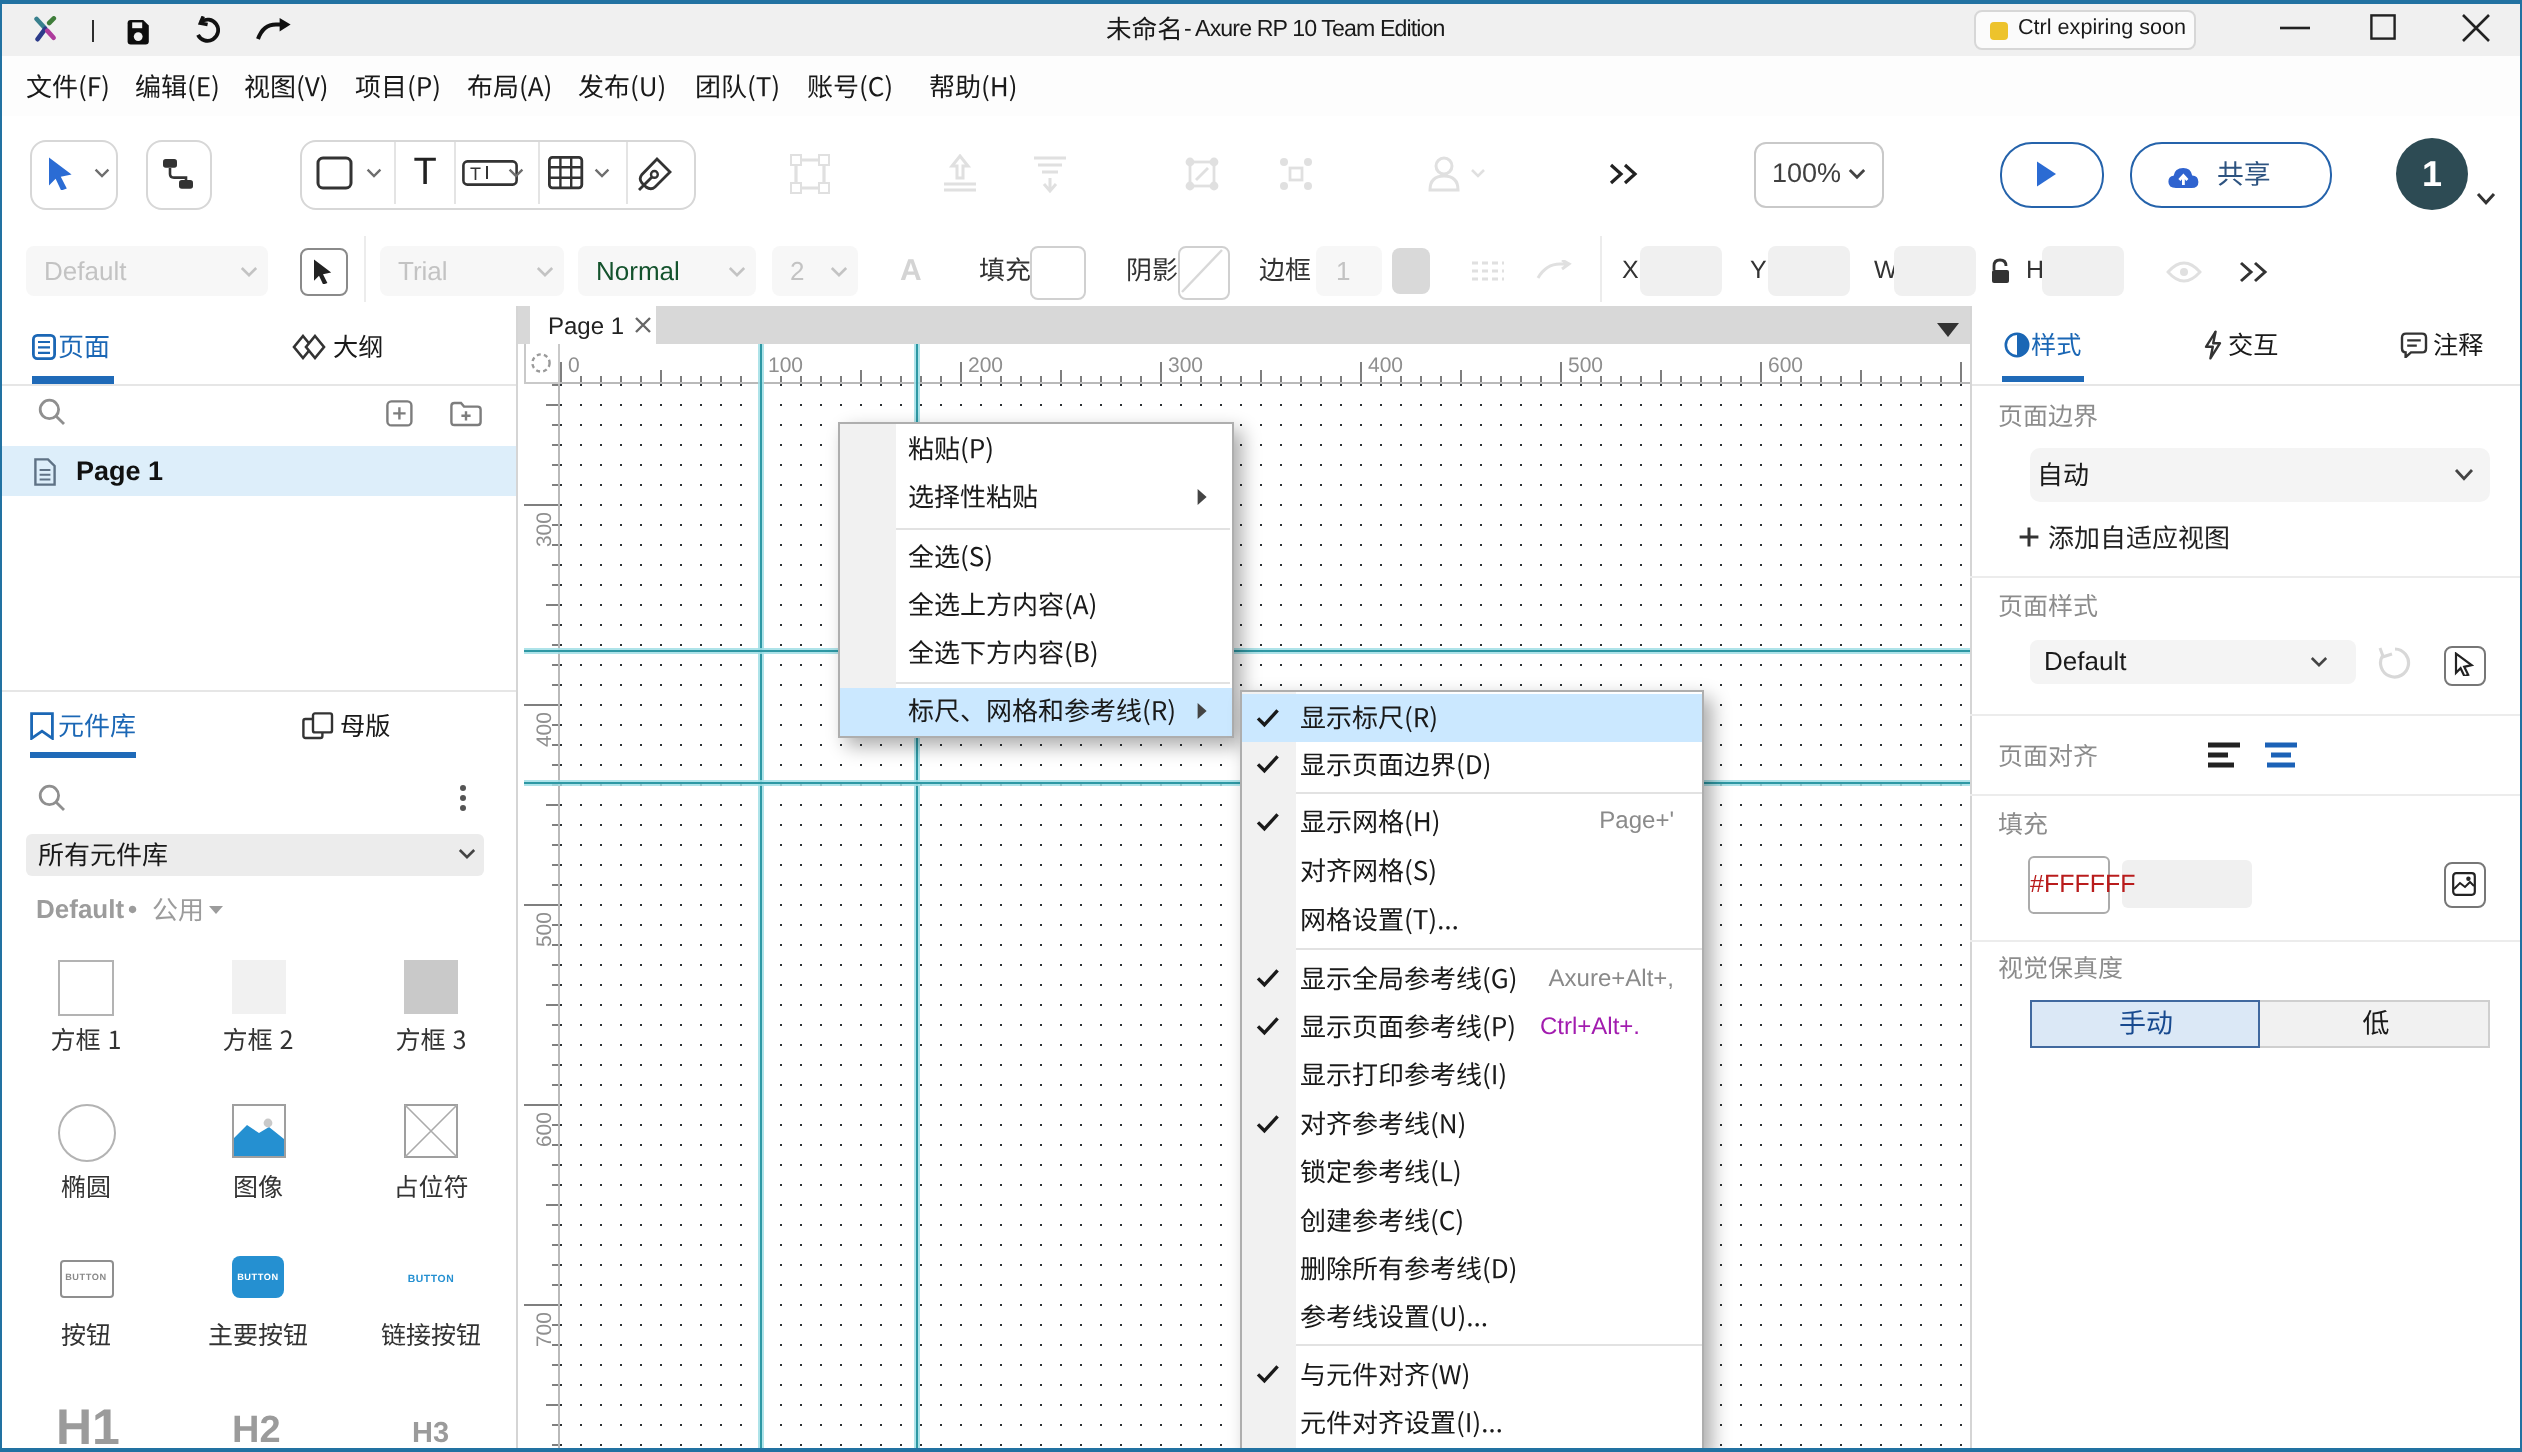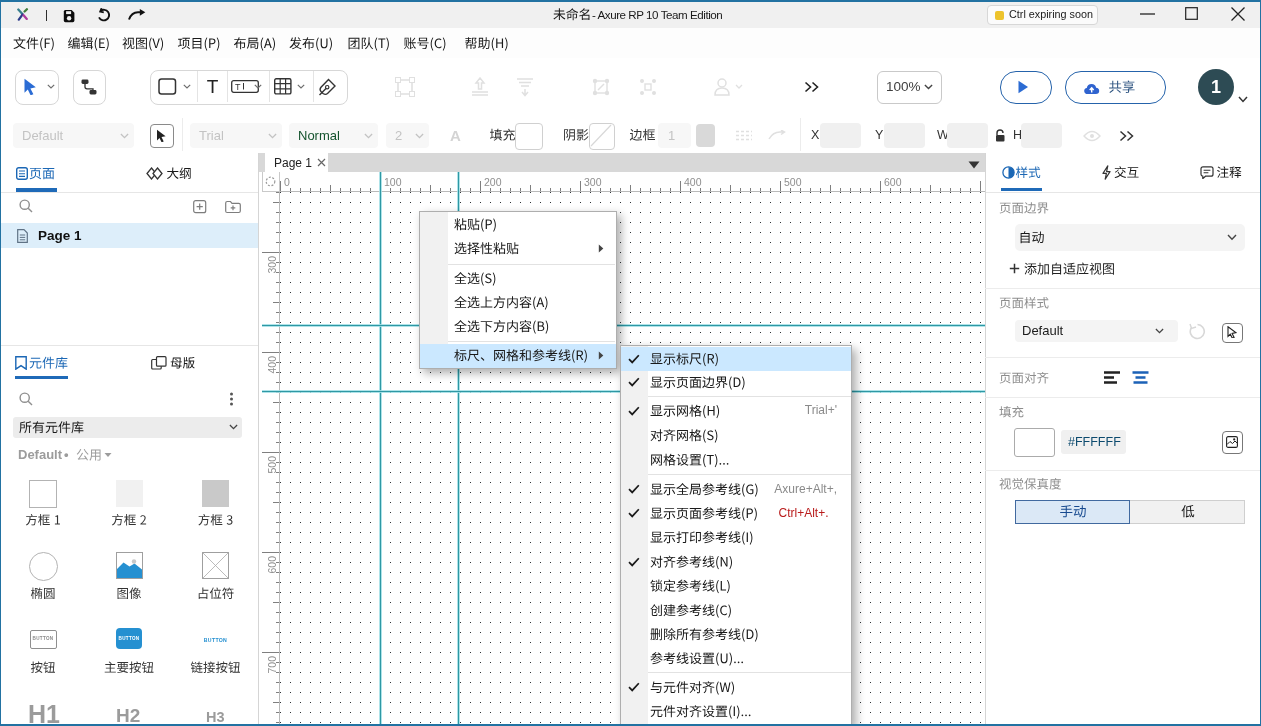--- a/index.html
+++ b/index.html
@@ -488,21 +488,21 @@
 <div style="position:absolute;left:985px;top:357px;width:276px;height:1px;background:#ececec"></div>
 <svg style="position:absolute;left:1104px;top:371px;z-index:10" width="17" height="13" viewBox="0 0 17 13">
     <path d="M0 1.5 L16 1.5 M0 6.5 L10 6.5 M0 11.5 L13 11.5" stroke="#222" stroke-width="2.6"></path>
   </svg>
 <svg style="position:absolute;left:1132px;top:371px;z-index:10" width="17" height="13" viewBox="0 0 17 13">
     <path d="M0.5 1.5 L16.5 1.5 M3.5 6.5 L13.5 6.5 M1.5 11.5 L15.5 11.5" stroke="#1c62b7" stroke-width="2.6"></path>
   </svg>
 <div style="position:absolute;left:985px;top:397px;width:276px;height:1px;background:#ececec"></div>
 <div style="position:absolute;left:1014px;top:428px;width:39px;height:27px;border:1px solid #ababab;border-radius:3px;background:#fff"></div>
 <div style="position:absolute;left:1061px;top:430px;width:65px;height:24px;background:#f0f0f0;border-radius:3px"></div>
-<div style="position:absolute;left:1068px;top:435px;width:56px;height:16px;font:12.5px 'Liberation Sans';color:#0c4a6e">#FFFFFF</div>
+<div style="position:absolute;left:1015px;top:435px;width:56px;height:16px;font:12.5px 'Liberation Sans';color:#b91c1c">#FFFFFF</div>
 <div style="position:absolute;left:1222px;top:431px;width:19px;height:21px;border:1px solid #777;border-radius:4px;background:#fff"></div>
 <svg style="position:absolute;left:1226px;top:436px;z-index:10" width="12" height="12" viewBox="0 0 12 12">
     <rect x="0.6" y="0.6" width="10.8" height="10.8" rx="1.5" fill="none" stroke="#222" stroke-width="1.1"></rect>
     <path d="M1 8.5 L4 5.5 L6.5 7.5 L9 5 L11 7" fill="none" stroke="#222" stroke-width="1"></path>
     <circle cx="8.2" cy="3.4" r="1.1" fill="#222"></circle>
   </svg>
 <div style="position:absolute;left:985px;top:470px;width:276px;height:1px;background:#ececec"></div>
 <div style="position:absolute;left:1015px;top:500px;width:115px;height:24px;background:#dbe8f6;border:1px solid #41699f;box-sizing:border-box"></div>
 <div style="position:absolute;left:1130px;top:500px;width:115px;height:24px;background:#f1f1f1;border:1px solid #cfcfcf;border-left:none;box-sizing:border-box"></div>
 <div style="position:absolute;left:419px;top:211px;width:198px;height:158px;background:#fff;border:1px solid #aeaeae;box-sizing:border-box;box-shadow:4px 4px 9px rgba(0,0,0,0.33);z-index:60"></div>
@@ -522,30 +522,30 @@
 <svg style="position:absolute;left:628px;top:353.5px;z-index:70" width="12" height="10" viewBox="0 0 12 10">
     <path d="M1 5.2 L4.2 8.4 L10.8 1.2" fill="none" stroke="#1a1a1a" stroke-width="1.7"></path>
   </svg>
 <svg style="position:absolute;left:628px;top:377.0px;z-index:70" width="12" height="10" viewBox="0 0 12 10">
     <path d="M1 5.2 L4.2 8.4 L10.8 1.2" fill="none" stroke="#1a1a1a" stroke-width="1.7"></path>
   </svg>
 <div style="position:absolute;left:648px;top:395.5px;width:203px;height:1px;background:#e2e2e2;z-index:68"></div>
 <svg style="position:absolute;left:628px;top:405.5px;z-index:70" width="12" height="10" viewBox="0 0 12 10">
     <path d="M1 5.2 L4.2 8.4 L10.8 1.2" fill="none" stroke="#1a1a1a" stroke-width="1.7"></path>
   </svg>
-<div style="position:absolute;left:770px;top:403px;width:67px;height:16px;font:12px 'Liberation Sans';color:#8a8a8a;text-align:right;z-index:70">Trial+'</div>
+<div style="position:absolute;left:770px;top:403px;width:67px;height:16px;font:12px 'Liberation Sans';color:#8a8a8a;text-align:right;z-index:70">Page+'</div>
 <div style="position:absolute;left:648px;top:473.5px;width:203px;height:1px;background:#e2e2e2;z-index:68"></div>
 <svg style="position:absolute;left:628px;top:484.0px;z-index:70" width="12" height="10" viewBox="0 0 12 10">
     <path d="M1 5.2 L4.2 8.4 L10.8 1.2" fill="none" stroke="#1a1a1a" stroke-width="1.7"></path>
   </svg>
 <div style="position:absolute;left:770px;top:481.5px;width:67px;height:16px;font:12px 'Liberation Sans';color:#8a8a8a;text-align:right;z-index:70">Axure+Alt+,</div>
 <svg style="position:absolute;left:628px;top:508.0px;z-index:70" width="12" height="10" viewBox="0 0 12 10">
     <path d="M1 5.2 L4.2 8.4 L10.8 1.2" fill="none" stroke="#1a1a1a" stroke-width="1.7"></path>
   </svg>
-<div style="position:absolute;left:770px;top:505.5px;width:67px;height:16px;font:12px 'Liberation Sans';color:#b91c1c;text-align:center;z-index:70">Ctrl+Alt+.</div>
+<div style="position:absolute;left:770px;top:505.5px;width:67px;height:16px;font:12px 'Liberation Sans';color:#a21caf;text-align:left;z-index:70">Ctrl+Alt+.</div>
 <svg style="position:absolute;left:628px;top:556.5px;z-index:70" width="12" height="10" viewBox="0 0 12 10">
     <path d="M1 5.2 L4.2 8.4 L10.8 1.2" fill="none" stroke="#1a1a1a" stroke-width="1.7"></path>
   </svg>
 <div style="position:absolute;left:648px;top:672px;width:203px;height:1px;background:#e2e2e2;z-index:68"></div>
 <svg style="position:absolute;left:628px;top:682.0px;z-index:70" width="12" height="10" viewBox="0 0 12 10">
     <path d="M1 5.2 L4.2 8.4 L10.8 1.2" fill="none" stroke="#1a1a1a" stroke-width="1.7"></path>
   </svg>
 <svg width="1261" height="726" viewBox="0 0 1261 726" style="position:absolute;left:0;top:0;z-index:95;pointer-events:none">
 <defs>
 <path id="g672A" d="M459 839L459 676L133 676L133 602L459 602L459 429L62 429L62 355L416 355C326 226 174 101 34 39C51 24 76 -5 89 -24C221 44 362 163 459 296L459 -80L538 -80L538 300C636 166 778 42 911 -25C924 -5 949 25 966 40C826 101 673 226 581 355L942 355L942 429L538 429L538 602L874 602L874 676L538 676L538 839Z"></path>

